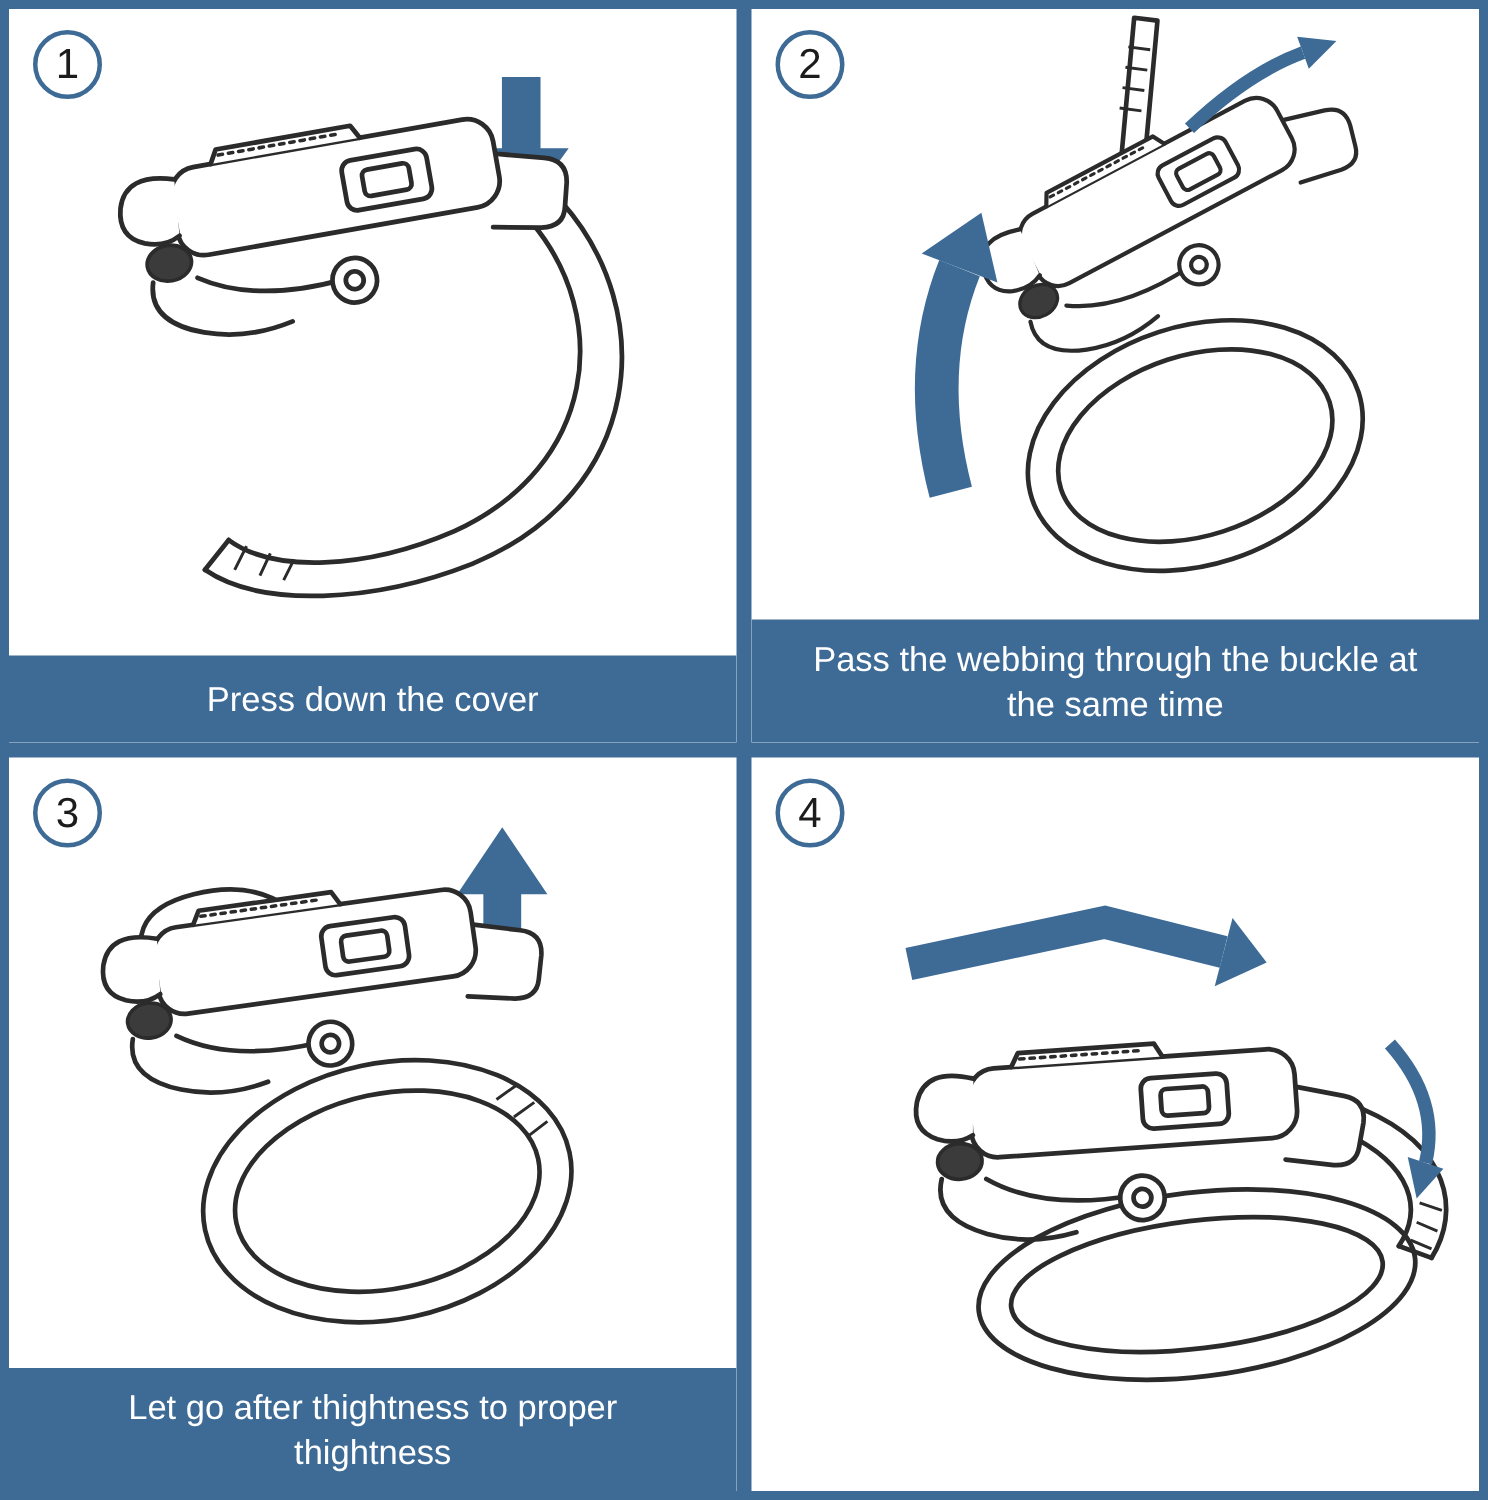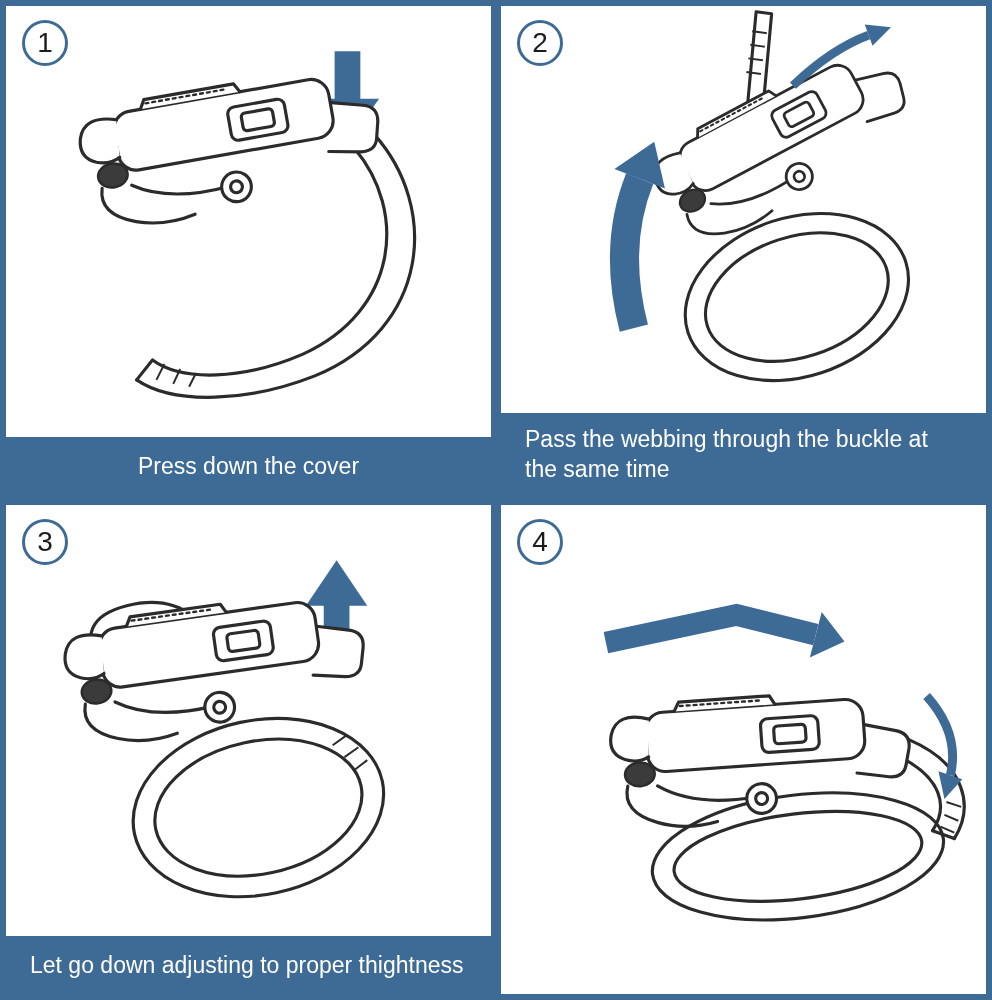--- a/index.html
+++ b/index.html
@@ -40,21 +40,21 @@
   }
   .caption {
     background: var(--accent);
     color: #ffffff;
     font-size: 23px;
     line-height: 1.32;
     padding: 11px 24px;
     min-height: 58px;
     display: flex;
     align-items: center;
-    text-align: left;
+    text-align: center;
   }
   .panel:first-child .caption { justify-content: center; text-align: right; }
 
   
   .line, .band {
     stroke: var(--line);
     stroke-width: 3.2;
     fill: none;
     stroke-linecap: round;
     stroke-linejoin: round;
@@ -135,21 +135,21 @@
     <svg class="art" viewBox="0 0 490 420" preserveAspectRatio="xMidYMid meet">
       <polygon class="arrow" points="321,150 321,94 303,94 334,48 365,94 347,94 347,150"></polygon>
       <g class="line" transform="rotate(-12 255 298)">
         <ellipse cx="255" cy="298" rx="128" ry="88"></ellipse>
         <ellipse cx="255" cy="298" rx="106" ry="67"></ellipse>
       </g>
       <path class="serr" d="M330,235 l14,-10 M342,247 l14,-10 M352,260 l13,-10"></path>
       <path class="line" d="M96,158 q-30,-50 26,-64 q40,-10 66,10" fill="#ffffff"></path>
       <use href="#buckle-art" transform="translate(56,108) rotate(-8)"></use>
     </svg>
-    <div class="caption">Let go down adjusting to proper thightness</div>
+    <div class="caption">Let go after thightness to proper thightness</div>
   </section>
 
   <section class="panel">
     <div class="badge">
       <span>4</span>
     </div>
     <svg class="art" viewBox="0 0 490 420" preserveAspectRatio="xMidYMid meet">
       <g class="line" transform="rotate(-7 300 318)">
         <ellipse cx="300" cy="318" rx="148" ry="62"></ellipse>
         <ellipse cx="300" cy="318" rx="126" ry="43"></ellipse>

